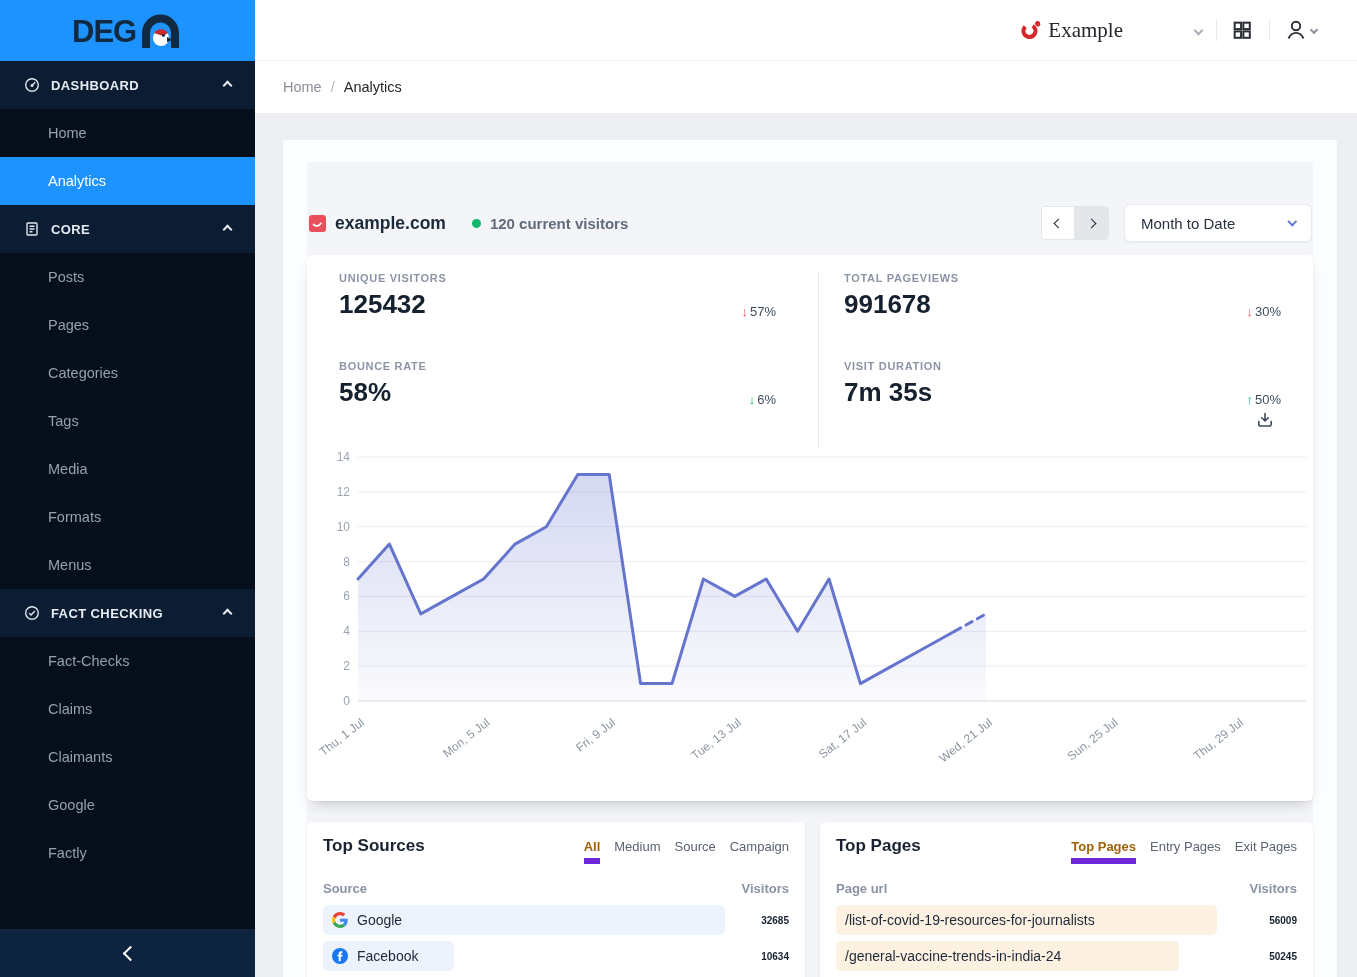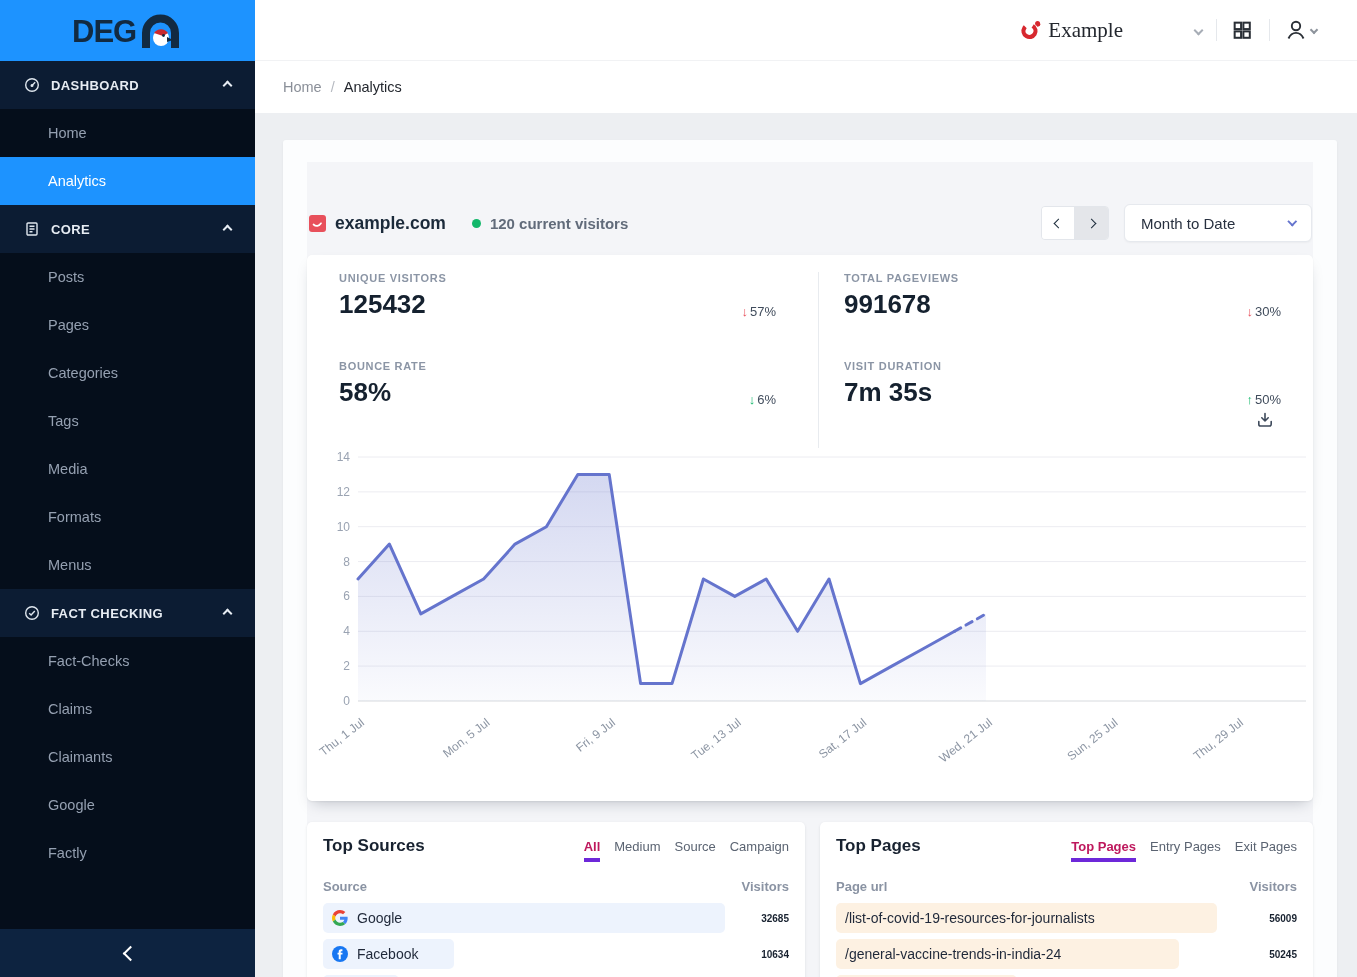--- a/index.html
+++ b/index.html
@@ -76,21 +76,21 @@
   #chart { position:absolute; left:0; top:190px; }
 
   
   .tcard { position:absolute; top:660px; height:210px; background:#fff; border-radius:5px; box-shadow:0 1px 3px rgba(15,25,40,.1); padding:14px 16px 0 16px; }
   .tcard.sources { left:0; width:498px; }
   .tcard.pages { left:513px; width:493px; }
   .tcard-head { display:flex; align-items:baseline; }
   .tcard-title { font-size:17px; font-weight:800; color:#182230; flex:1; }
   .tabs { display:flex; gap:14px; font-size:13px; }
   .tab { color:#5b6472; cursor:pointer; padding-bottom:4px; }
-  .tab.active { color:#be185d; font-weight:700; border-bottom:4px solid #6d28d9; }
+  .tab.active { color:#a16207; font-weight:700; border-bottom:6px solid #6d28d9; }
   .cols { display:flex; justify-content:space-between; margin-top:17px; font-size:13px; font-weight:700; color:#8a93a3; }
   .rows { margin-top:9px; }
   .trow { display:flex; align-items:center; height:30px; margin-bottom:6px; }
   .bar-track { flex:none; position:relative; height:30px; }
   .sources .bar-track { width:402px; }
   .pages .bar-track { width:385px; }
   .bar { height:30px; border-radius:5px; display:flex; align-items:center; padding-left:9px; gap:9px; }
   .sources .bar { background:#edf3fd; }
   .pages .bar { background:#fdf1e2; }
   .bar-label { font-size:14px; color:#1f2839; white-space:nowrap; }

